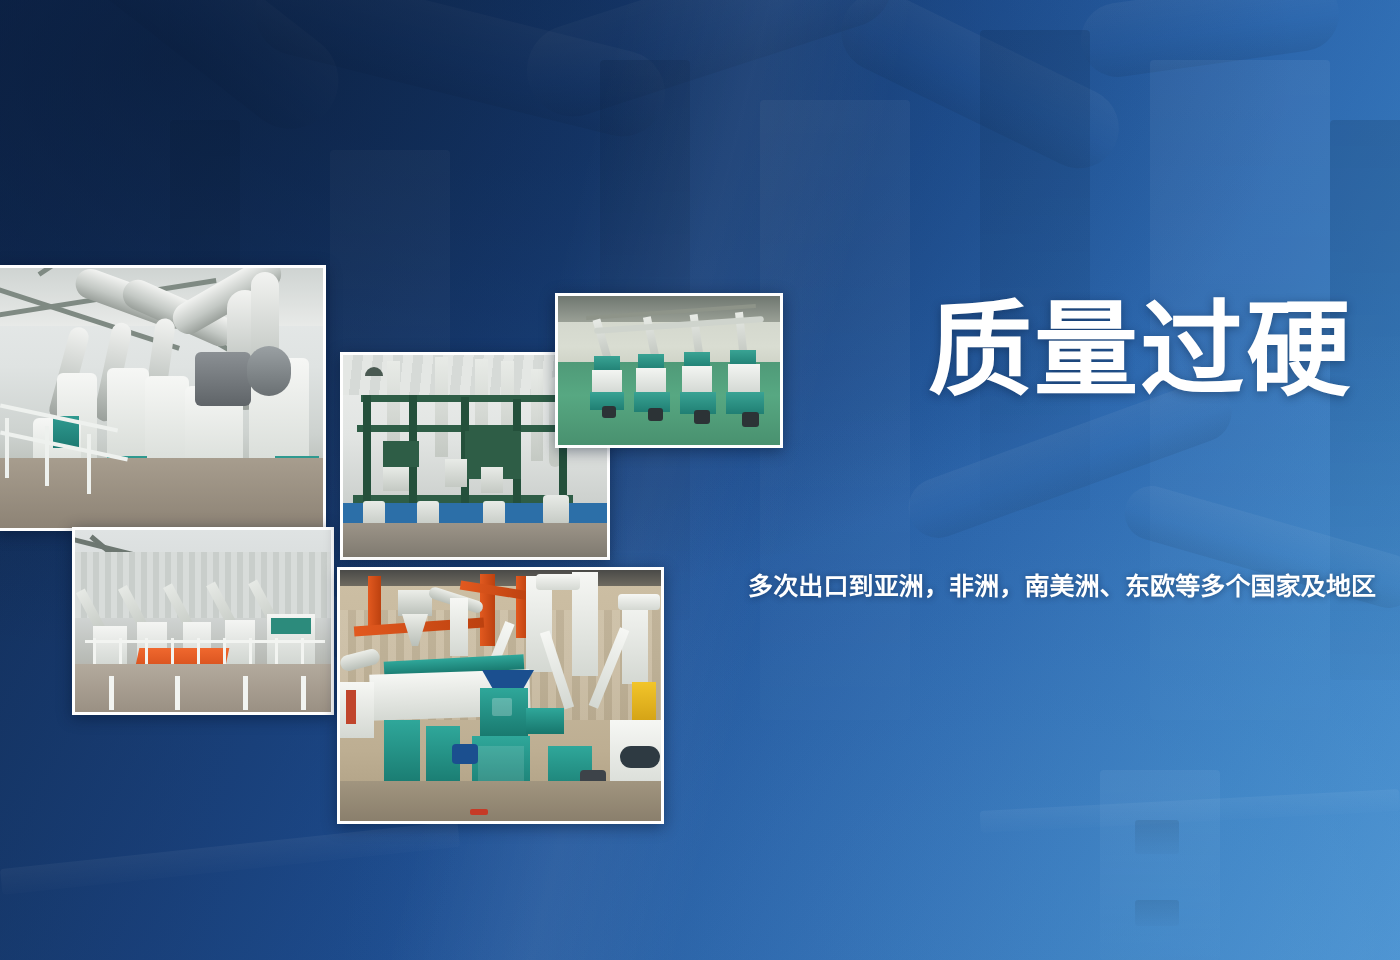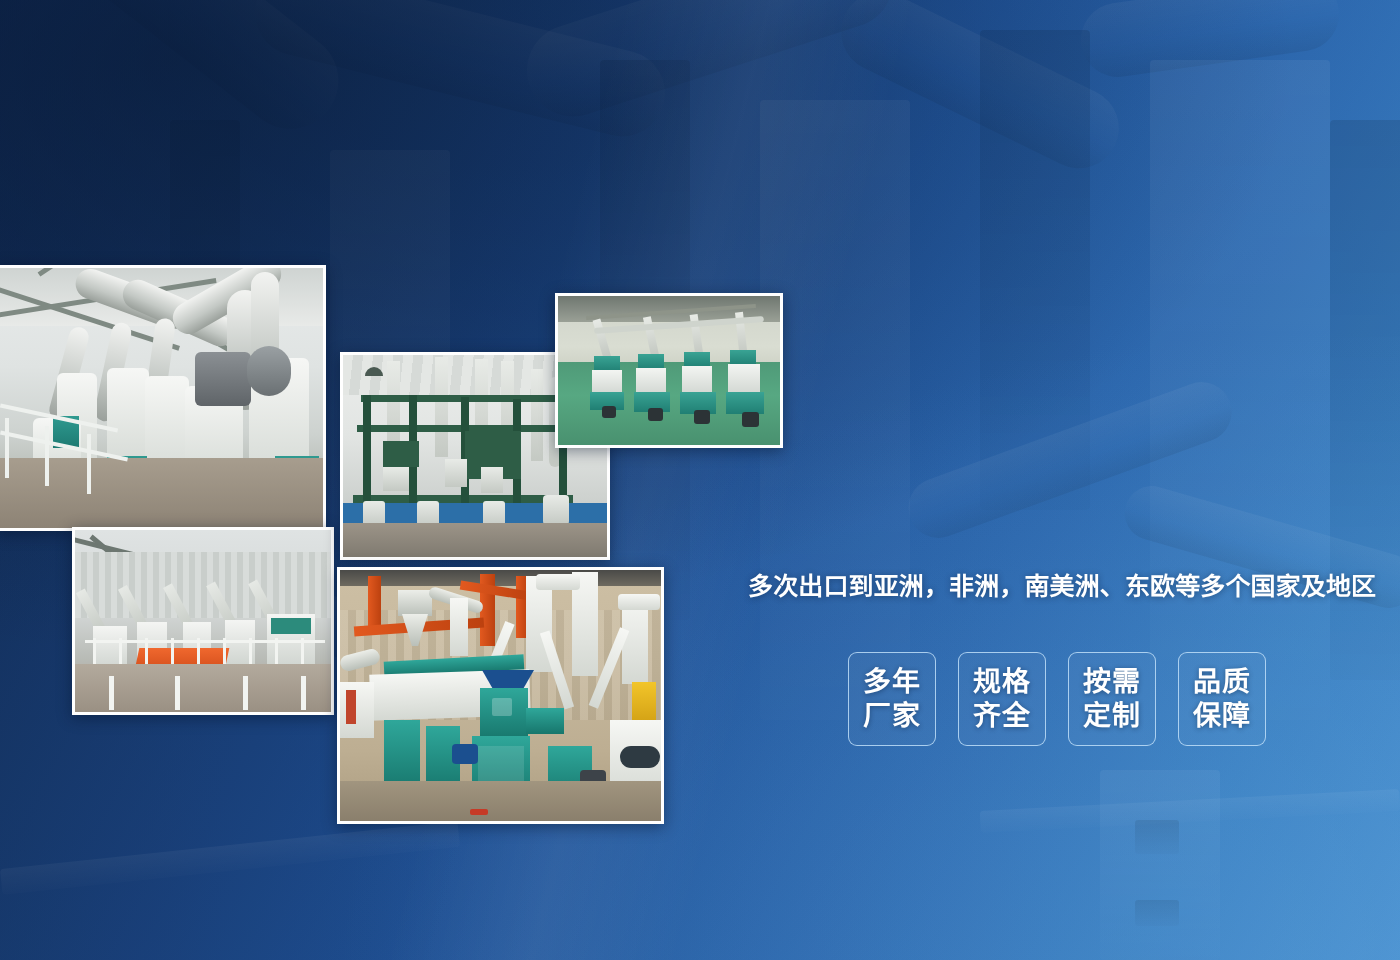--- a/index.html
+++ b/index.html
@@ -412,36 +412,19 @@
       <i class="white" style="left:0px;top:112px;width:34px;height:56px;"></i>
       <i style="left:6px;top:120px;width:10px;height:34px;background:#c0452c;"></i>
       <i class="cyc" style="left:0px;top:82px;width:40px;height:16px;transform:rotate(-14deg);border-radius:8px;"></i>
 
       <i class="ground"></i>
       <i style="left:130px;bottom:6px;width:18px;height:6px;background:#c63a26;border-radius:2px;"></i>
     </div>
   </div>
 
   <div class="headline">
+    <div class="hl-line hl-2">质量过硬</div>
   </div>
 
   <div class="subtitle">多次出口到亚洲，非洲，南美洲、东欧等多个国家及地区</div>
 
-  <div class="badges">
-    <div class="badge">
-      <span>多年</span>
-      <span>厂家</span>
-    </div>
-    <div class="badge">
-      <span>规格</span>
-      <span>齐全</span>
-    </div>
-    <div class="badge">
-      <span>按需</span>
-      <span>定制</span>
-    </div>
-    <div class="badge">
-      <span>品质</span>
-      <span>保障</span>
-    </div>
-  </div>
 
 </div>
 
 </body></html>

